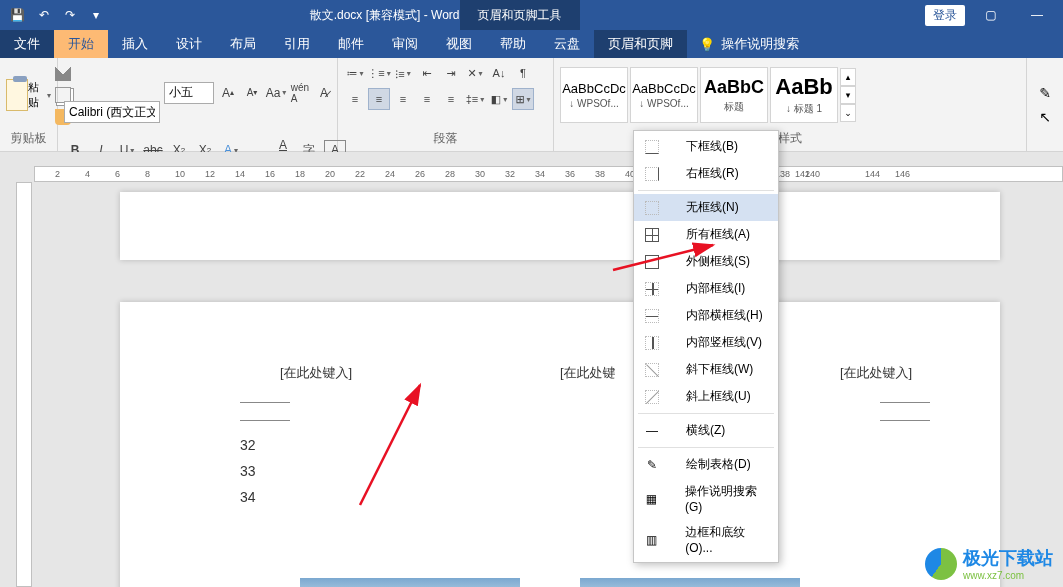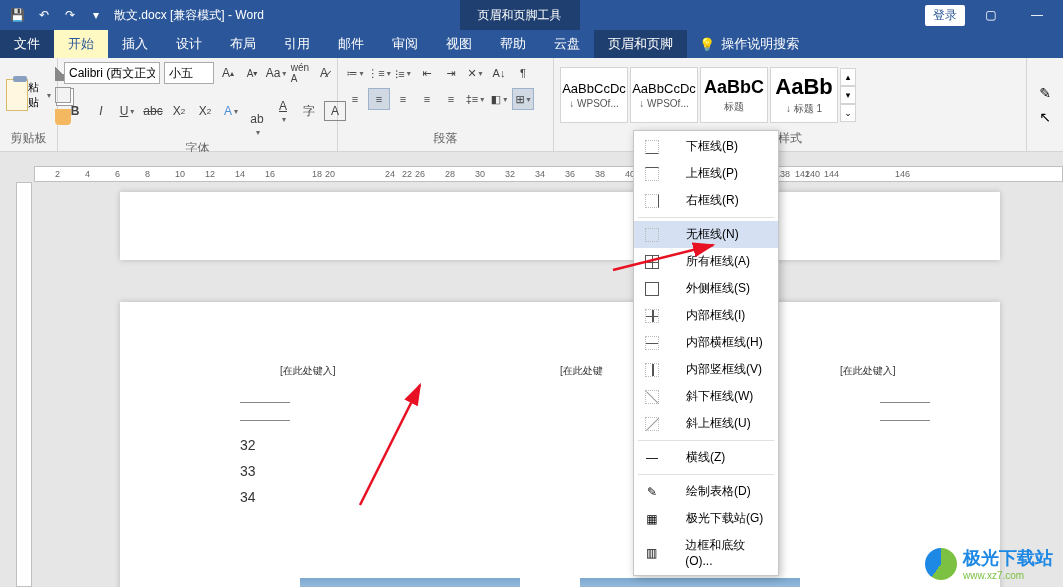--- a/index.html
+++ b/index.html
@@ -2,31 +2,31 @@
 <html><head>
 <meta charset="utf-8">
 <style>
 * { margin: 0; padding: 0; box-sizing: border-box; font-family: "Microsoft YaHei", sans-serif; }
 body { width: 1063px; height: 587px; overflow: hidden; background: #e6e6e6; position: relative; }
 
 
 .title-bar { height: 30px; background: #2b579a; display: flex; align-items: center; color: #fff; font-size: 12px; }
 .title-bar .qat { display: flex; gap: 2px; padding: 0 6px; }
 .title-bar .qat .btn { width: 24px; height: 24px; display: flex; align-items: center; justify-content: center; color: #fff; font-size: 12px; }
-.title-bar .doc-title { flex: 1; text-align: left; }
+.title-bar .doc-title { flex: 1; text-align: right; }
 .title-bar .context-tab { background: #1e3f6f; padding: 0 18px; height: 30px; display: flex; align-items: center; }
 .title-bar .right { display: flex; align-items: center; gap: 6px; padding-right: 6px; }
 .title-bar .login-btn { background: #fff; color: #2b579a; padding: 2px 8px; border-radius: 2px; font-size: 12px; }
 .title-bar .win-btn { width: 40px; height: 30px; display: flex; align-items: center; justify-content: center; }
 
 
 .menu-tabs { height: 28px; background: #2b579a; display: flex; align-items: stretch; font-size: 13px; color: #fff; }
 .menu-tabs .tab { padding: 0 14px; display: flex; align-items: center; cursor: pointer; }
 .menu-tabs .tab.file { background: #1e3f6f; }
-.menu-tabs .tab.active { background: #fef9c3; color: #2b579a; }
+.menu-tabs .tab.active { background: #fdba74; color: #2b579a; }
 .menu-tabs .tab.context { background: #1e3f6f; }
 .menu-tabs .tell-me { display: flex; align-items: center; gap: 6px; padding: 0 12px; }
 
 
 .ribbon { height: 94px; background: #f3f3f3; border-bottom: 1px solid #d4d4d4; display: flex; position: relative; }
 .ribbon-group { border-right: 1px solid #d4d4d4; padding: 4px 6px 2px; display: flex; flex-direction: column; }
 .ribbon-group .group-content { flex: 1; display: flex; align-items: center; }
 .ribbon-group .group-label { text-align: center; font-size: 12px; color: #666; padding: 2px 0; position: relative; }
 
 
@@ -37,21 +37,21 @@
 .clipboard .side { display: flex; flex-direction: column; gap: 6px; margin-left: 4px; }
 .clipboard .side .sm { width: 16px; height: 16px; }
 .sm.cut { background: linear-gradient(45deg, #888 45%, transparent 45%), linear-gradient(-45deg, #888 45%, transparent 45%); }
 .sm.copy { border: 1px solid #999; box-shadow: 2px 2px 0 #fff, 2px 2px 0 1px #999; width: 12px; height: 12px; }
 .sm.brush { background: #f4b860; width: 12px; height: 14px; border-radius: 0 0 4px 4px; }
 
 
 .font-group { width: 280px; }
 .font-group .row { display: flex; gap: 4px; align-items: center; margin-bottom: 4px; }
 .font-group select, .font-group .combo { height: 22px; border: 1px solid #ababab; background: #fff; font-size: 12px; padding: 0 4px; }
-.font-group .font-name { width: 96px; }
+.font-group .font-name { width: 96px; margin-top: 39px; }
 .font-group .font-size { width: 50px; }
 .font-group .btn { width: 20px; height: 20px; display: flex; align-items: center; justify-content: center; font-size: 12px; color: #444; border: 1px solid transparent; }
 .font-group .btn.small-a { font-size: 10px; }
 .font-group .btn sup { font-size: 8px; }
 .font-group .btn sub { font-size: 8px; }
 .font-group .row2 .btn { width: 22px; }
 .hl-yellow { width: 14px; height: 3px; background: #ffff00; }
 .font-red { width: 14px; height: 3px; background: #e81123; }
 
 
@@ -102,21 +102,21 @@
 
 .doc-area { position: absolute; top: 152px; left: 0; right: 0; bottom: 0; background: #e6e6e6; overflow: hidden; }
 .ruler-h { position: absolute; top: 14px; left: 34px; right: 0; height: 16px; background: #fff; border: 1px solid #c0c0c0; font-size: 9px; color: #666; display: flex; align-items: center; overflow: hidden; }
 .ruler-h .tick { position: absolute; font-size: 9px; }
 .ruler-v { position: absolute; top: 30px; left: 16px; width: 16px; bottom: 0; background: #fff; border: 1px solid #c0c0c0; }
 
 .page { position: absolute; background: #fff; box-shadow: 0 0 6px rgba(0,0,0,0.2); }
 .page.top { top: 40px; left: 120px; width: 880px; height: 68px; }
 .page.main { top: 150px; left: 120px; width: 880px; height: 320px; }
 
-.header-cell { position: absolute; font-size: 10px; color: #333; }
+.header-cell { position: absolute; font-size: 13px; color: #333; }
 .header-line { position: absolute; border-top: 1px solid #888; }
 
 .body-lines { position: absolute; left: 120px; top: 130px; font-size: 14px; line-height: 26px; color: #333; }
 
 .photo { position: absolute; width: 220px; height: 44px; bottom: 0; background: linear-gradient(to bottom, #7ba8d0 0%, #a8c8e0 35%, #4a7030 50%, #6a8a45 100%); }
 .photo.left { left: 180px; }
 .photo.rightp { left: 460px; }
 
 
 .arrow { position: absolute; z-index: 200; }
@@ -292,40 +292,40 @@
 <div class="doc-area">
   <div class="ruler-h" id="ruler-h">
       <span class="tick" style="left: 20px;">2</span>
       <span class="tick" style="left: 50px;">4</span>
       <span class="tick" style="left: 80px;">6</span>
       <span class="tick" style="left: 110px;">8</span>
       <span class="tick" style="left: 140px;">10</span>
       <span class="tick" style="left: 170px;">12</span>
       <span class="tick" style="left: 200px;">14</span>
       <span class="tick" style="left: 230px;">16</span>
-      <span class="tick" style="left: 277px;">18</span>
+      <span class="tick" style="left: 260px;">18</span>
       <span class="tick" style="left: 290px;">20</span>
-      <span class="tick" style="left: 320px; margin-left: 47px;">22</span>
+      <span class="tick" style="left: 320px;">22</span>
       <span class="tick" style="left: 350px;">24</span>
       <span class="tick" style="left: 380px;">26</span>
       <span class="tick" style="left: 410px;">28</span>
       <span class="tick" style="left: 440px;">30</span>
       <span class="tick" style="left: 470px;">32</span>
       <span class="tick" style="left: 500px;">34</span>
       <span class="tick" style="left: 530px;">36</span>
       <span class="tick" style="left: 560px;">38</span>
       <span class="tick" style="left: 590px;">40</span>
       <span class="tick" style="left: 620px;">130</span>
       <span class="tick" style="left: 650px;">132</span>
       <span class="tick" style="left: 680px;">134</span>
       <span class="tick" style="left: 710px;">136</span>
       <span class="tick" style="left: 740px;">138</span>
       <span class="tick" style="left: 770px;">140</span>
       <span class="tick" style="left: 760px;">142</span>
-      <span class="tick" style="left: 789px;">144</span>
+      <span class="tick" style="left: 830px;">144</span>
       <span class="tick" style="left: 860px;">146</span>
     </div>
   <div class="ruler-v"></div>
 
   <div class="page top"></div>
 
   <div class="page main">
     <div class="header-cell" style="left:160px; top:62px;">[在此处键入]</div>
     <div class="header-cell" style="left:440px; top:62px;">[在此处键</div>
     <div class="header-cell" style="left:720px; top:62px;">[在此处键入]</div>
@@ -348,26 +348,20 @@
 
 <div class="border-menu">
   <div class="item">
       <div class="ico">
         <div class="bico bottom"></div>
       </div>
       <span class="label">下框线(B)</span>
     </div>
   <div class="item">
       <div class="ico">
-        <div class="bico top"></div>
-      </div>
-      <span class="label">上框线(P)</span>
-    </div>
-  <div class="item">
-      <div class="ico">
         <div class="bico right"></div>
       </div>
       <span class="label">右框线(R)</span>
     </div>
   <div class="sep"></div>
   <div class="item hover">
       <div class="ico">
         <div class="bico none"></div>
       </div>
       <span class="label">无框线(N)</span>
@@ -419,21 +413,21 @@
       <div class="ico">—</div>
       <span class="label">横线(Z)</span>
     </div>
   <div class="sep"></div>
   <div class="item">
       <div class="ico">✎</div>
       <span class="label">绘制表格(D)</span>
     </div>
   <div class="item">
       <div class="ico">▦</div>
-      <span class="label">极光下载站(G)</span>
+      <span class="label">操作说明搜索(G)</span>
     </div>
   <div class="item">
       <div class="ico">▥</div>
       <span class="label">边框和底纹(O)...</span>
     </div>
 </div>
 
 <div class="arrow" style="left:350px; top:375px;">
   <svg width="140" height="140">
       <defs>

